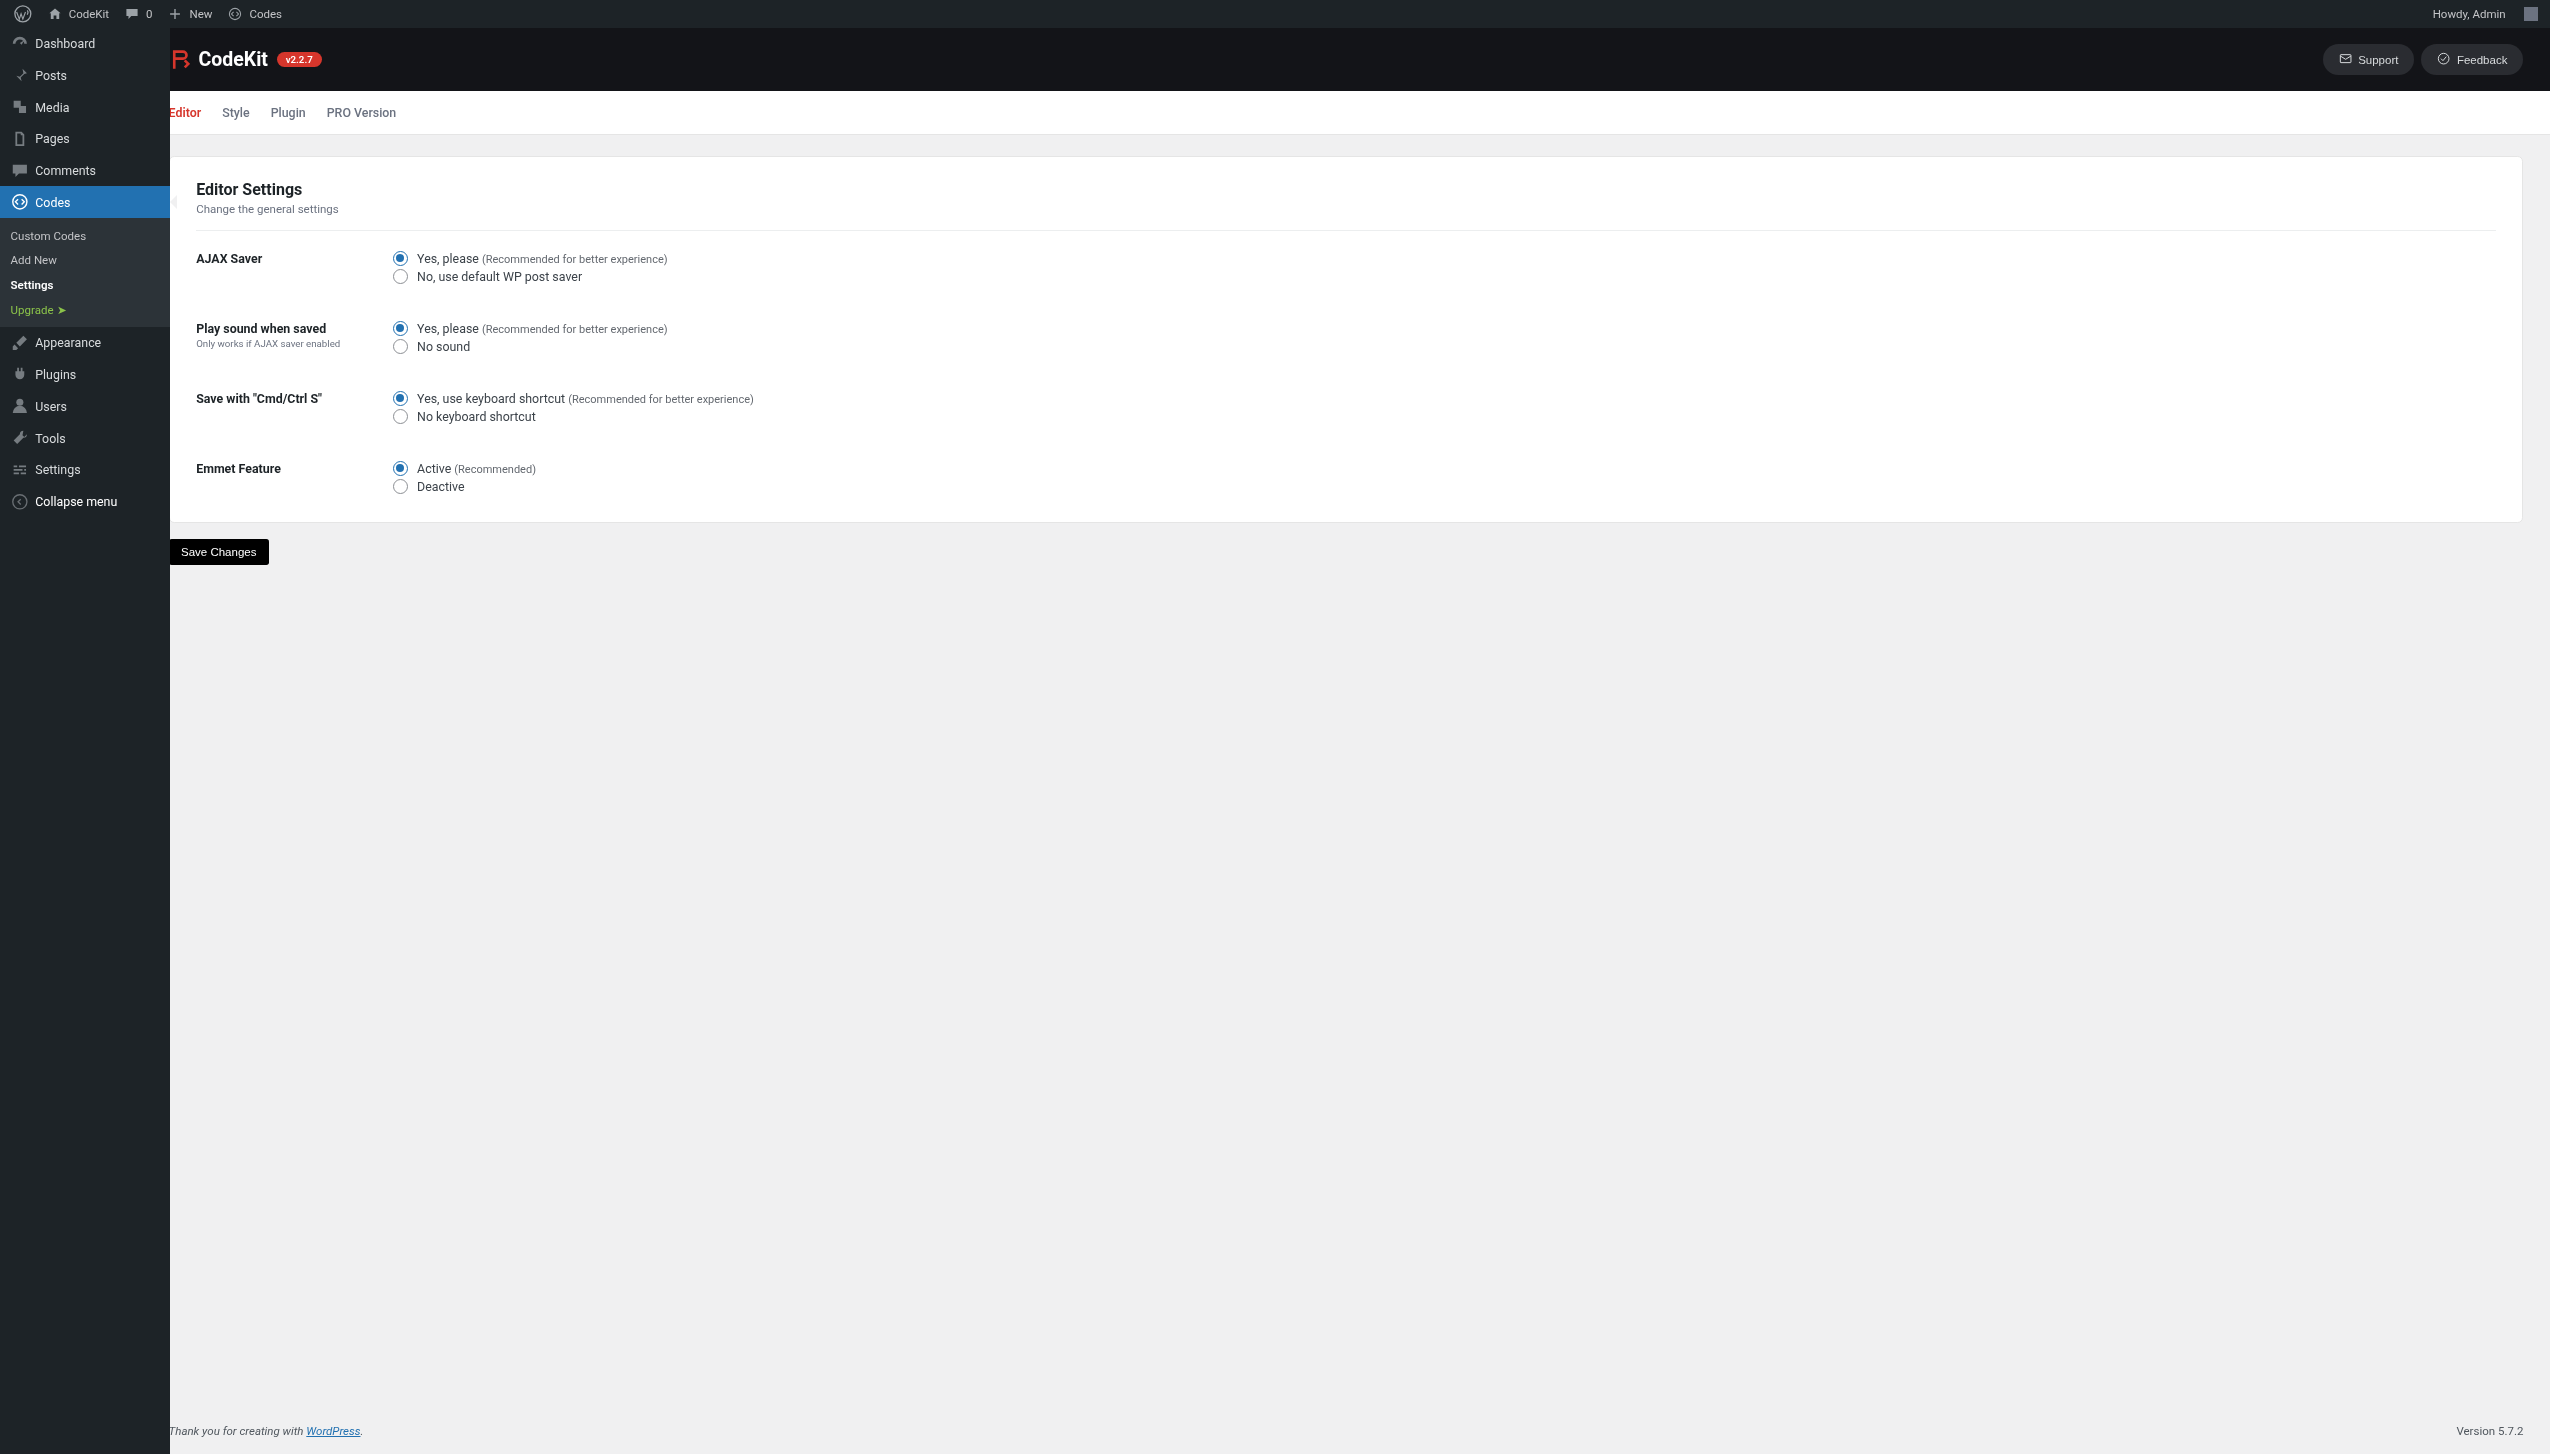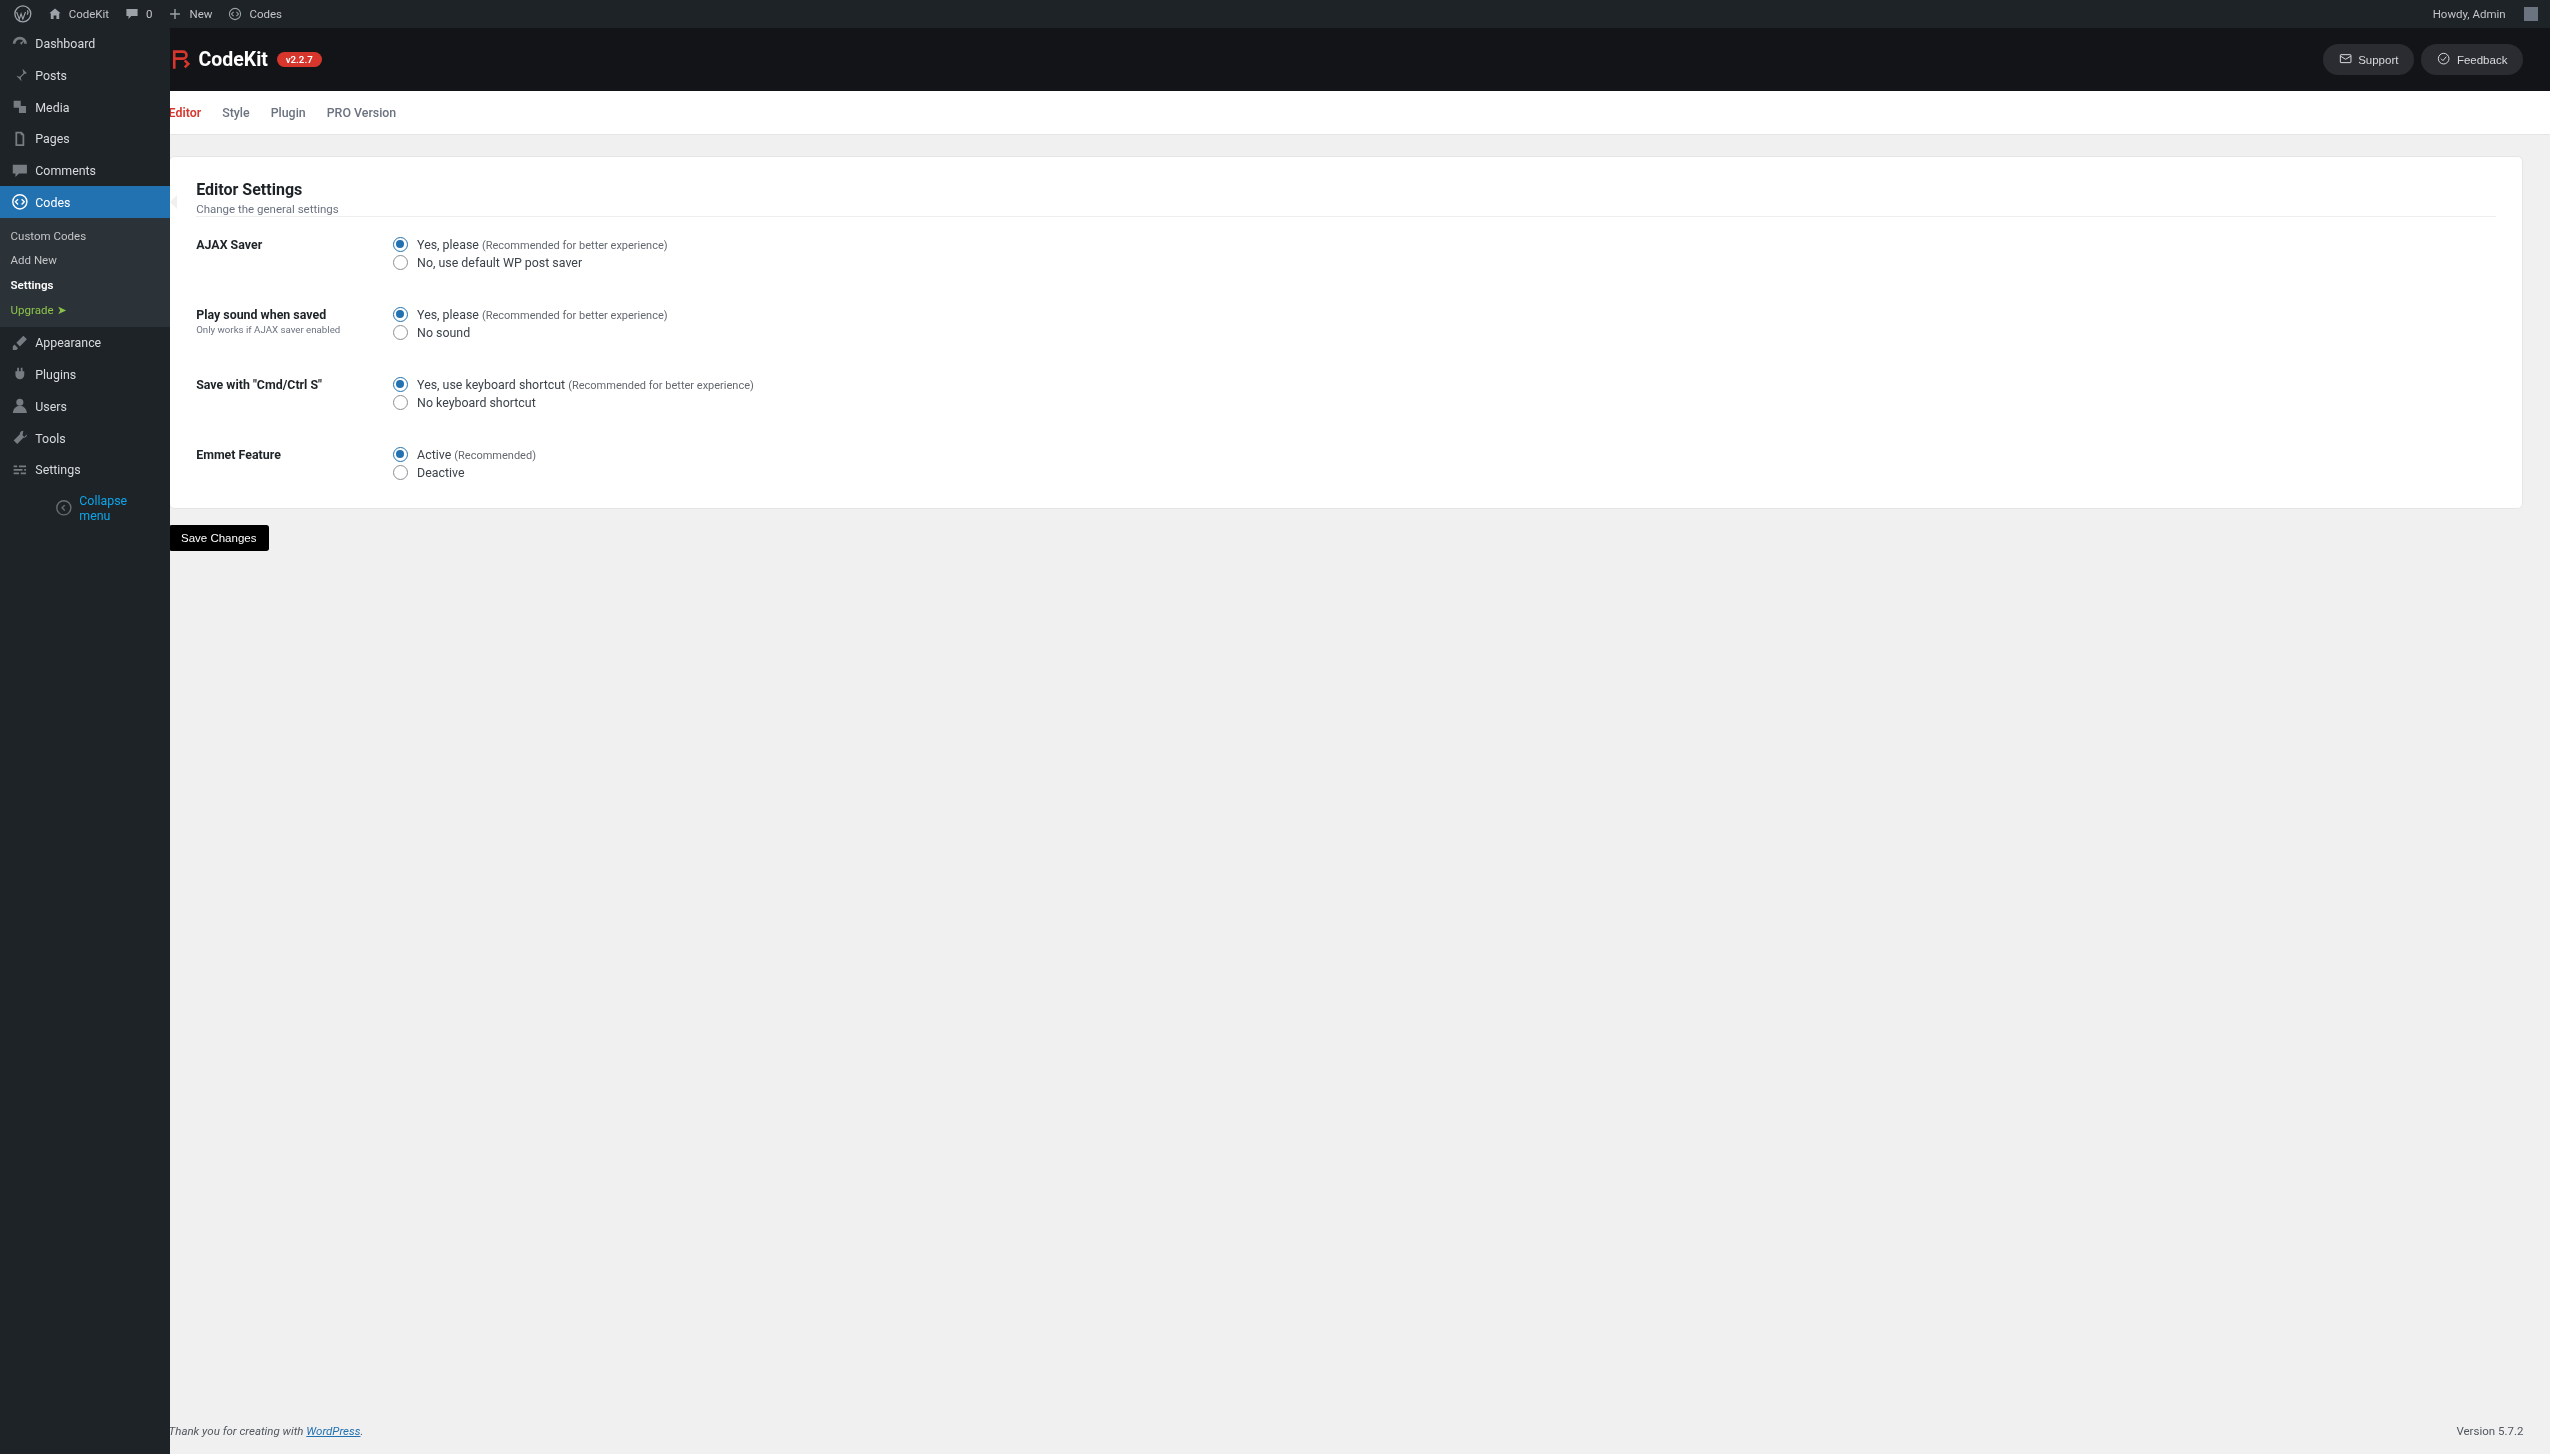--- a/index.html
+++ b/index.html
@@ -17,40 +17,40 @@
 .sidebar { position: fixed; top: 28px; left: 0; bottom: 0; width: 170px; background: #1d2327; color: #f0f0f1; }
 .menu-item { display: flex; align-items: center; gap: 7px; padding: 7px 10.6px; color: #d8dbdd; cursor: pointer; font-size: 12.4px; }
 .menu-item.active { background: #2271b1; color: #fff; position: relative; }
 .menu-item.active::after { content: ""; position: absolute; right: -7px; top: 50%; transform: translateY(-50%); border: 7px solid transparent; border-right-color: #f0f0f1; }
 .menu-icon { width: 17.7px; height: 17.7px; display: inline-flex; align-items: center; justify-content: center; opacity: 0.7; flex-shrink: 0; }
 .menu-item.active .menu-icon { opacity: 1; }
 .submenu { background: #2c3338; padding: 5.3px 0; }
 .submenu-item { padding: 5.3px 10.6px; font-size: 11.5px; color: #c3c4c7; cursor: pointer; }
 .submenu-item.current { color: #fff; font-weight: 600; }
 .submenu-item.upgrade { color: #8bc34a; display: flex; align-items: center; gap: 3.5px; }
-.collapse { color: #0ea5e9; margin-left: 44px; }
+.collapse { color: #ffffff; }
 
 
 .main { margin-left: 142px; margin-top: 28px; min-height: calc(100vh - 28px); display: flex; flex-direction: column; }
 .plugin-header { background: #131418; color: #fff; padding: 16px 26.6px; display: flex; align-items: center; }
 .logo-wrap { display: flex; align-items: center; gap: 8.9px; }
 .logo-mark { width: 21px; height: 21px; }
 .logo-text { font-size: 19.5px; font-weight: 700; color: #fff; }
 .version-badge { background: #d6362c; color: #fff; padding: 1.8px 8.9px; border-radius: 8.9px; font-size: 9.7px; font-weight: 600; }
 .header-actions { margin-left: auto; display: flex; gap: 7px; }
 .header-btn { background: #2a2c31; color: #d8dbdd; border: none; padding: 8px 16px; border-radius: 16px; font-size: 11.5px; cursor: pointer; display: flex; align-items: center; gap: 6.2px; }
 
 .tabs { background: #fff; border-bottom: 0.9px solid #e5e5e5; padding: 0 26.6px; display: flex; gap: 21px; }
 .tab { padding: 14px 0; font-size: 12.4px; color: #6b7280; cursor: pointer; font-weight: 500; }
 .tab.active { color: #d6362c; font-weight: 600; }
 
 .content-wrap { padding: 21px 26.6px; flex: 1; }
 .card { background: #fff; border-radius: 5.3px; padding: 23px 26.6px; border: 0.9px solid #e5e5e5; }
 .card-title { font-size: 16px; font-weight: 700; color: #1d2327; margin-bottom: 3px; }
-.card-sub { font-size: 11.5px; color: #6b7280; }
+.card-sub { font-size: 11.5px; color: #6b7280; margin-bottom: 14px; }
 .card-divider { border: none; border-top: 0.9px solid #eceeef; margin-bottom: 19.5px; }
 
 .setting-row { display: flex; align-items: flex-start; margin-bottom: 37px; }
 .setting-row:last-child { margin-bottom: 5.3px; }
 .setting-label-col { width: 197px; flex-shrink: 0; }
 .setting-label { font-size: 12.4px; font-weight: 700; color: #1d2327; }
 .setting-hint { font-size: 9.7px; color: #6b7280; margin-top: 1.8px; }
 .setting-options { display: flex; flex-direction: column; gap: 3px; }
 .radio-row { display: flex; align-items: center; gap: 8.9px; cursor: pointer; }
 .radio { appearance: none; width: 15px; height: 15px; border: 1.8px solid #8c8f94; border-radius: 50%; position: relative; cursor: pointer; flex-shrink: 0; }

